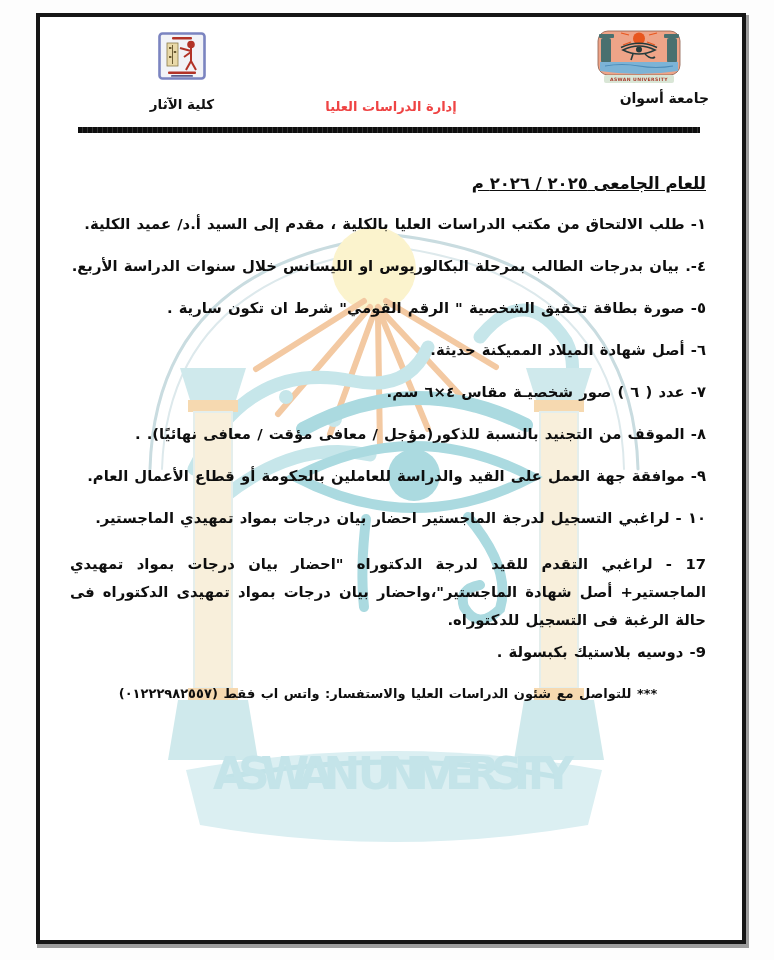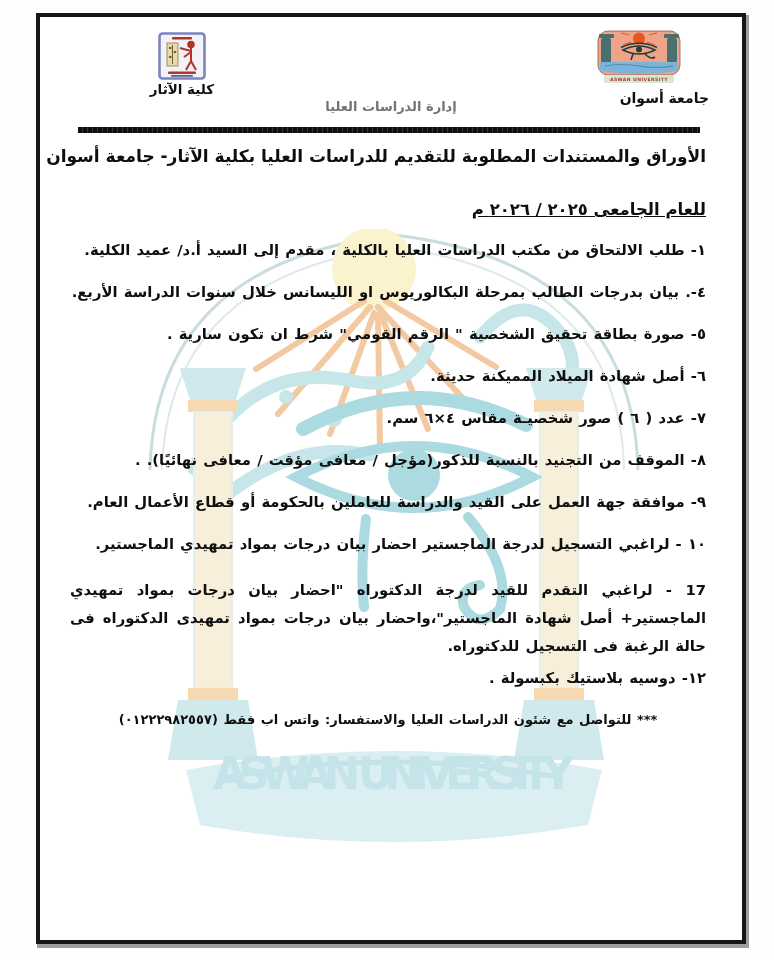--- a/index.html
+++ b/index.html
@@ -8,24 +8,24 @@
   .sheet {
     position:absolute; left:36px; top:13px; width:710px; height:931px;
     background:#ffffff; border:4px solid #161616;
     box-shadow:2px 3px 0 1px #9d9d9d;
   }
   
   .hdr-uni-logo { position:absolute; top:13px; right:58px; width:90px; height:58px; }
   .hdr-uni-name { position:absolute; top:73px; right:33px; width:106px; text-align:right;
                   font-weight:bold; font-size:14px; color:#111; direction:rtl; }
   .hdr-fac-logo { position:absolute; top:15px; left:118px; width:48px; height:48px; }
-  .hdr-fac-name { position:absolute; top:64px; left:102px; width:80px; text-align:center;
+  .hdr-fac-name { position:absolute; top:79px; left:102px; width:80px; text-align:center;
                   font-weight:bold; font-size:13.5px; color:#111; direction:rtl; }
   .hdr-dept { position:absolute; top:82px; left:0; right:0; text-align:center;
-              font-weight:bold; font-size:13px; color:#737373; direction:rtl; }
+              font-weight:bold; font-size:13px; color:#ef4444; direction:rtl; }
   .sep { position:absolute; top:110px; left:38px; right:42px; height:6px;
          background:repeating-linear-gradient(90deg,#0f0f0f 0 4px,#343434 4px 5px); }
   
   .content { position:absolute; top:126px; left:30px; right:36px; direction:rtl;
              color:#0e0e0e; z-index:2; }
   .doc-title { text-align:center; font-size:17px; font-weight:bold; line-height:26px; white-space:nowrap; }
   .doc-subtitle { text-align:right; font-size:16.5px; font-weight:bold;
                   text-decoration:underline; margin-top:31px; line-height:20px; }
   .items { margin-top:20px; }
   .items p { font-size:14.8px; font-weight:bold; line-height:20px; margin:0 0 22px;
@@ -145,33 +145,32 @@
       <rect x="10" y="39.5" width="28" height="2.4" rx="1" fill="#b23327"></rect>
       <rect x="13" y="43" width="22" height="1.8" rx="0.9" fill="#5a5d8c"></rect>
     </svg>
     <div class="hdr-fac-name">كلية الآثار</div>
 
     <div class="hdr-dept">إدارة الدراسات العليا</div>
 
     <div class="sep"></div>
 
     <div class="content">
-      <div class="doc-title">الأوراق والمستندات المطلوبة للتقديم للدراسات العليا بكلية الآثار- جامعة أسوان</div>
       <div class="doc-subtitle">للعام الجامعى ٢٠٢٥ / ٢٠٢٦ م</div>
 
       <div class="items">
         <p>١- طلب الالتحاق من مكتب الدراسات العليا بالكلية ، مقدم إلى السيد أ.د/ عميد الكلية.</p>
         <p>٤-. بيان بدرجات الطالب بمرحلة البكالوريوس او الليسانس خلال سنوات الدراسة الأربع.</p>
         <p>٥- صورة بطاقة تحقيق الشخصية " الرقم القومي" شرط ان تكون سارية .</p>
         <p>٦- أصل شهادة الميلاد المميكنة حديثة.</p>
         <p>٧- عدد ( ٦ ) صور شخصيـة مقاس ٤×٦ سم.</p>
         <p>٨- الموقف من التجنيد بالنسبة للذكور(مؤجل / معافى مؤقت / معافى نهائيًا). .</p>
         <p>٩- موافقة جهة العمل على القيد والدراسة للعاملين بالحكومة أو قطاع الأعمال العام.</p>
         <p>١٠ - لراغبي التسجيل لدرجة الماجستير احضار بيان درجات بمواد تمهيدي الماجستير.</p>
         <p class="justify">17 - لراغبي التقدم للقيد لدرجة الدكتوراه "احضار بيان درجات بمواد تمهيدي الماجستير+ أصل شهادة الماجستير"،واحضار بيان درجات بمواد تمهيدى الدكتوراه فى حالة الرغبة فى التسجيل للدكتوراه.</p>
-        <p>١٢- دوسيه بلاستيك بكبسولة .</p>
+        <p>9- دوسيه بلاستيك بكبسولة .</p>
       </div>
 
       <p class="doc-footer">*** للتواصل مع شئون الدراسات العليا والاستفسار:  واتس اب فقط (٠١٢٢٢٩٨٢٥٥٧)</p>
     </div>
 
   </div>
 </div>
 
 </body></html>

